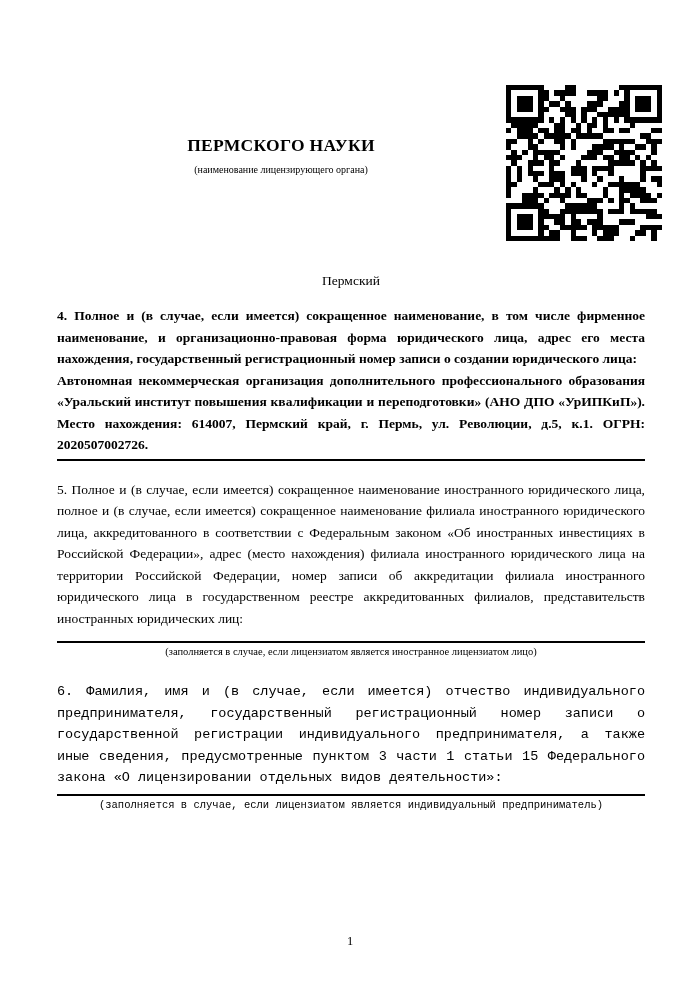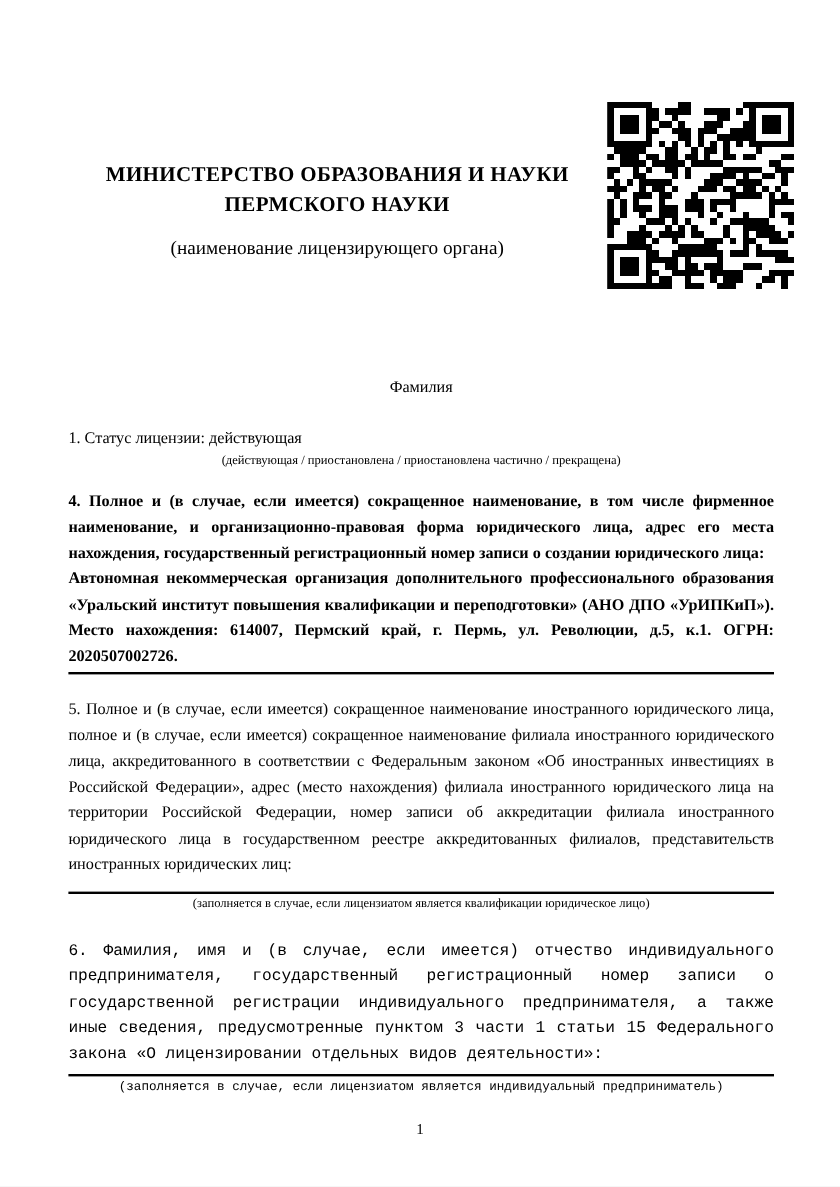--- a/index.html
+++ b/index.html
@@ -32,22 +32,22 @@
     width: 448px;
     text-align: center;
   }
   .ministry-name {
     font-weight: bold;
     font-size: 17.5px;
     line-height: 25px;
     letter-spacing: 0.3px;
   }
   .ministry-caption {
-    margin-top: 16px;
-    font-size: 16px;
+    margin-top: 6px;
+    font-size: 10px;
   }
   
   .doc-title {
     margin-top: 96px;
     text-align: center;
     font-size: 13.5px;
     line-height: 19px;
   }
   
   .item { margin-top: 22px; font-size: 13.5px; line-height: 21.5px; }
@@ -526,46 +526,41 @@
         <rect x="18" y="28" width="1" height="1"></rect>
         <rect x="19" y="28" width="1" height="1"></rect>
         <rect x="23" y="28" width="1" height="1"></rect>
         <rect x="27" y="28" width="1" height="1"></rect>
       </svg>
   </div>
 
   <div class="content">
 
     <div class="ministry">
-      <div class="ministry-name">МИНИСТЕРСТВО ОБРАЗОВАНИЯ И НАУКИ</div>
       <div class="ministry-name">ПЕРМСКОГО НАУКИ</div>
       <div class="ministry-caption">(наименование лицензирующего органа)</div>
     </div>
 
     <div class="doc-title">
-      <div>Фамилия</div>
+      <div>Пермский</div>
     </div>
 
-    <div class="item">
-      <p>1. Статус лицензии: действующая</p>
-      <div class="caption">(действующая / приостановлена / приостановлена частично / прекращена)</div>
-    </div>
 
 
 
     <div class="item" style="margin-top: 15px; font-weight: bold;">
       <p class="para-justify">4. Полное и (в случае, если имеется) сокращенное наименование, в том числе фирменное наименование, и организационно-правовая форма юридического лица, адрес его места нахождения, государственный регистрационный номер записи о создании юридического лица:</p>
       <p class="para-justify">Автономная некоммерческая организация дополнительного профессионального образования «Уральский институт повышения квалификации и переподготовки» (АНО ДПО «УрИПКиП»). Место нахождения: 614007, Пермский край, г. Пермь, ул. Революции, д.5, к.1. ОГРН: 2020507002726.</p>
       <div class="fill-line"></div>
     </div>
 
     <div class="item" style="margin-top: 18px;">
       <p class="para-justify">5. Полное и (в случае, если имеется) сокращенное наименование иностранного юридического лица, полное и (в случае, если имеется) сокращенное наименование филиала иностранного юридического лица, аккредитованного в соответствии с Федеральным законом «Об иностранных инвестициях в Российской Федерации», адрес (место нахождения) филиала иностранного юридического лица на территории Российской Федерации, номер записи об аккредитации филиала иностранного юридического лица в государственном реестре аккредитованных филиалов, представительств иностранных юридических лиц:</p>
       <div class="fill-line gap"></div>
-      <div class="caption">(заполняется в случае, если лицензиатом является квалификации юридическое лицо)</div>
+      <div class="caption">(заполняется в случае, если лицензиатом является иностранное лицензиатом лицо)</div>
     </div>
 
     <div class="item" style=" font-family: Liberation Mono, monospace;">
       <p class="para-justify">6. Фамилия, имя и (в случае, если имеется) отчество индивидуального предпринимателя, государственный регистрационный номер записи о государственной регистрации индивидуального предпринимателя, а также иные сведения, предусмотренные пунктом 3 части 1 статьи 15 Федерального закона «О лицензировании отдельных видов деятельности»:</p>
       <div class="fill-line" style="margin-top: 5px;"></div>
       <div class="caption">(заполняется в случае, если лицензиатом является индивидуальный предприниматель)</div>
     </div>
 
   </div>
 

